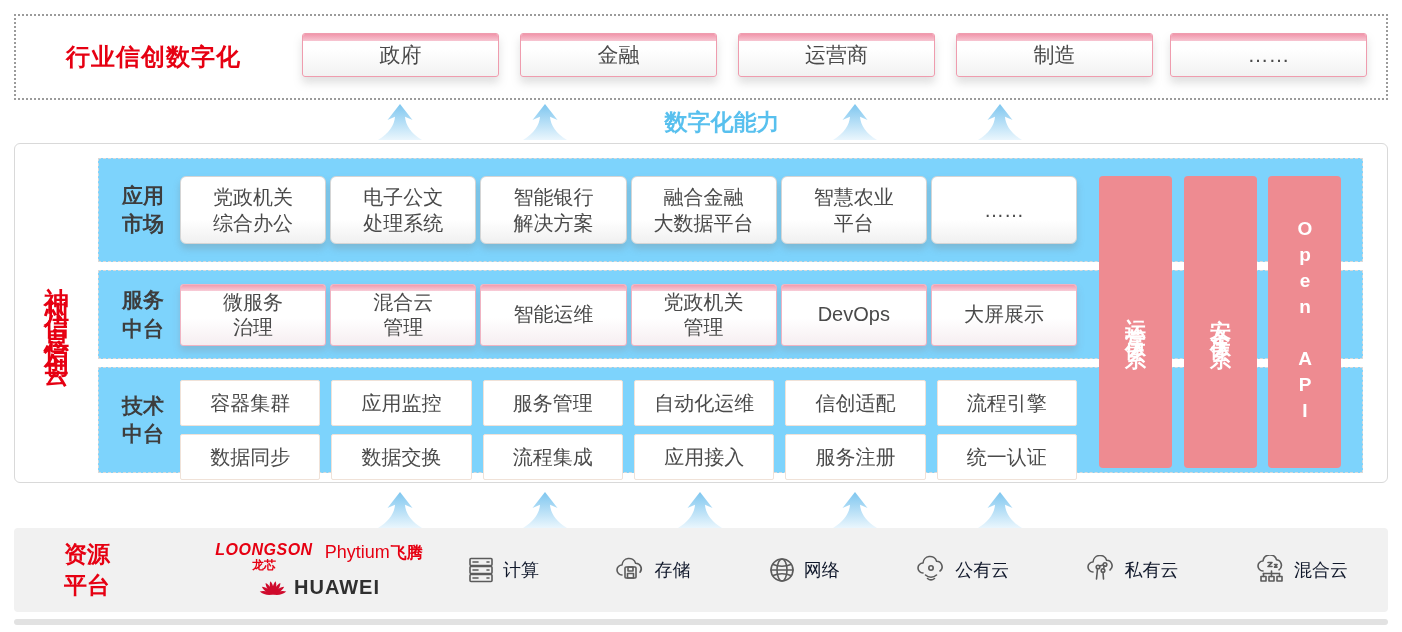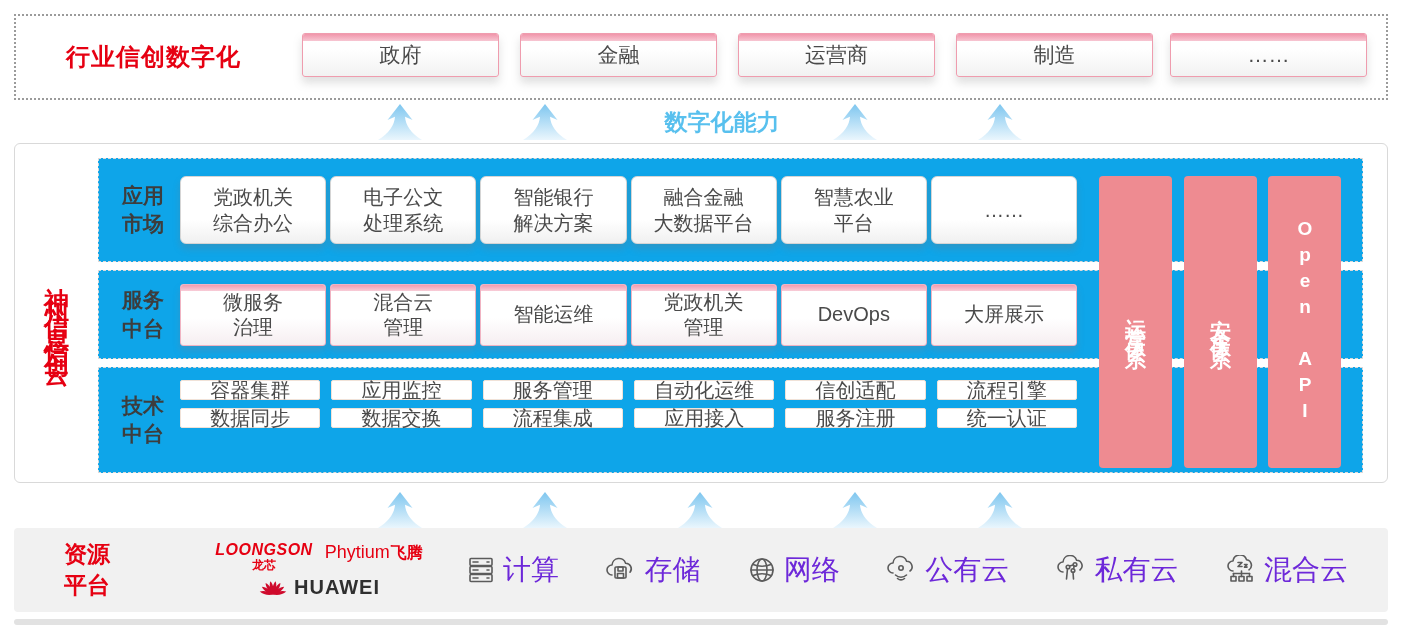--- a/index.html
+++ b/index.html
@@ -42,21 +42,21 @@
     position:absolute; left:14px; top:143px; width:1374px; height:340px;
     box-sizing:border-box; background:#fff; border:1px solid #d9d9d9; border-radius:6px;
   }
   .vtitle {
     position:absolute; left:26px; top:50%; transform:translateY(-50%);
     writing-mode:vertical-rl; text-orientation:upright;
     color:#e60012; font-size:25px; font-weight:700; letter-spacing:13px;
   }
   .prow {
     position:absolute; left:83px; width:1265px; box-sizing:border-box;
-    background:#0ea5e9; border:1px dashed #d9d9d9;
+    background:#7dd3fc; border:1px dashed #d9d9d9;
   }
   .prow-label {
     position:absolute; left:12px; top:0; height:100%; width:64px;
     display:flex; align-items:center; justify-content:center; text-align:center;
     font-size:21px; font-weight:700; color:#3d3d3d; white-space:pre-line; line-height:1.35;
   }
   .prow-content {
     position:absolute; left:81px; top:0; height:100%; width:897px;
     display:flex; align-items:center; gap:4px;
   }
@@ -80,21 +80,21 @@
     content:""; position:absolute; top:0; left:0; right:0; height:6px;
     background:linear-gradient(180deg,#f09cb0,#f8cdd8);
     border-radius:2px 2px 0 0;
   }
   .tech-grid {
     position:absolute; left:81px; top:12px; width:897px;
     display:flex; flex-direction:column; gap:8px;
   }
   .tech-line { display:flex; gap:11px; }
   .tech-box {
-    flex:1; height:20px; box-sizing:border-box; background:#ffffff;
+    flex:1; height:46px; box-sizing:border-box; background:#ffffff;
     border:1px solid #f0e2d8; border-radius:2px;
     display:flex; align-items:center; justify-content:center;
     font-size:20px; color:#4a4a4a;
   }
   .pillar {
     position:absolute; top:32px; width:73px; height:292px; background:#ee8b91;
     border-radius:4px; display:flex; align-items:center; justify-content:center;
     writing-mode:vertical-rl; text-orientation:upright;
     color:#ffffff; font-weight:700; font-size:21px; letter-spacing:10px;
   }
@@ -119,21 +119,21 @@
   .phytium { display:flex; align-items:baseline; gap:1px; }
   .phytium-name { font-size:18px; font-weight:400; color:#e60012; }
   .phytium-cn { font-size:16px; font-weight:700; color:#e60012; }
   .huawei { display:flex; align-items:center; gap:6px; }
   .huawei-name { font-size:20px; font-weight:700; color:#2f2f2f; letter-spacing:1px; }
   .res-items {
     position:absolute; left:452px; right:40px; top:0; height:100%;
     display:flex; align-items:center; justify-content:space-between;
   }
   .res-item { display:flex; align-items:center; gap:7px; }
-  .res-item-label { font-size:28px; color:#6d28d9; }
+  .res-item-label { font-size:18px; color:#0f172a; }
   .bottom-divider {
     position:absolute; left:14px; top:619px; width:1374px; height:6px;
     background:#e2e2e2; border-radius:3px;
   }
   .icon-stroke { stroke:#5b5b5b; stroke-width:1.6; fill:none; stroke-linecap:round; stroke-linejoin:round; }
 </style>
 </head>
 <body>
 
 <svg width="0" height="0" style="position:absolute">

